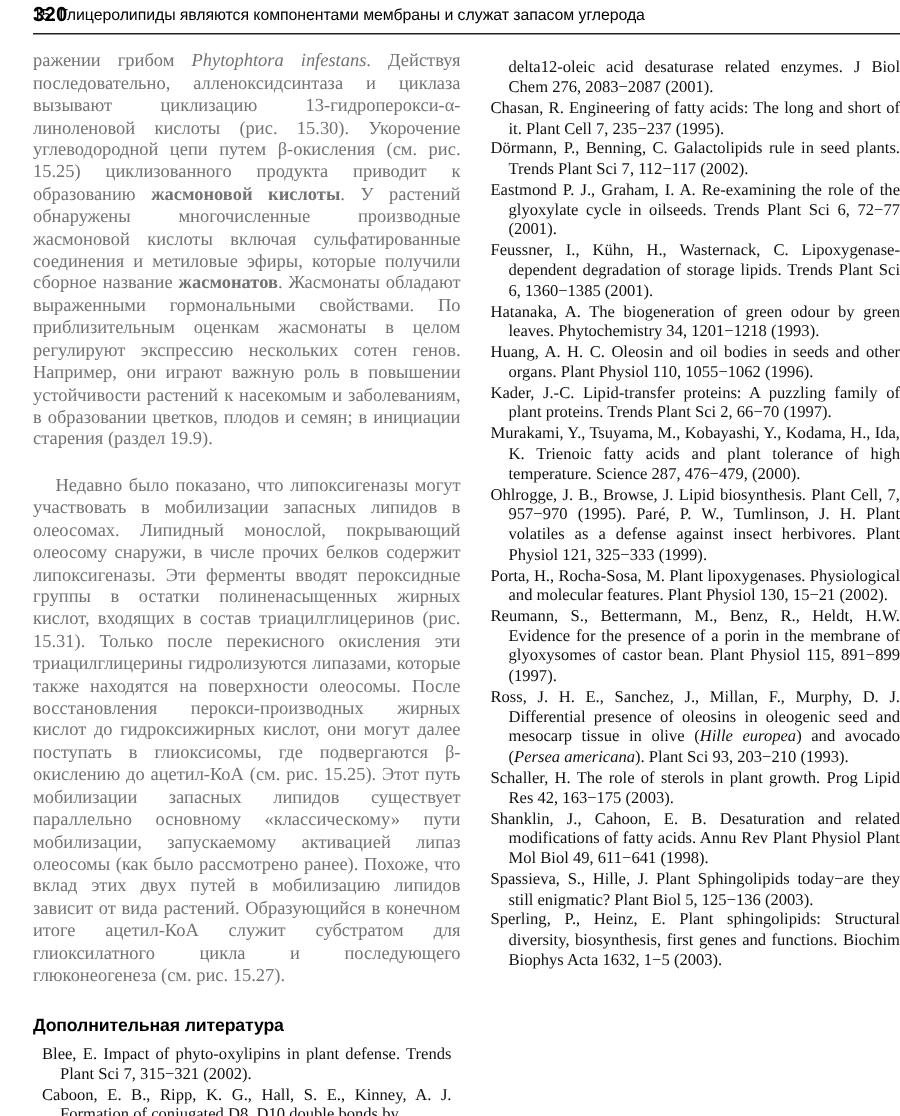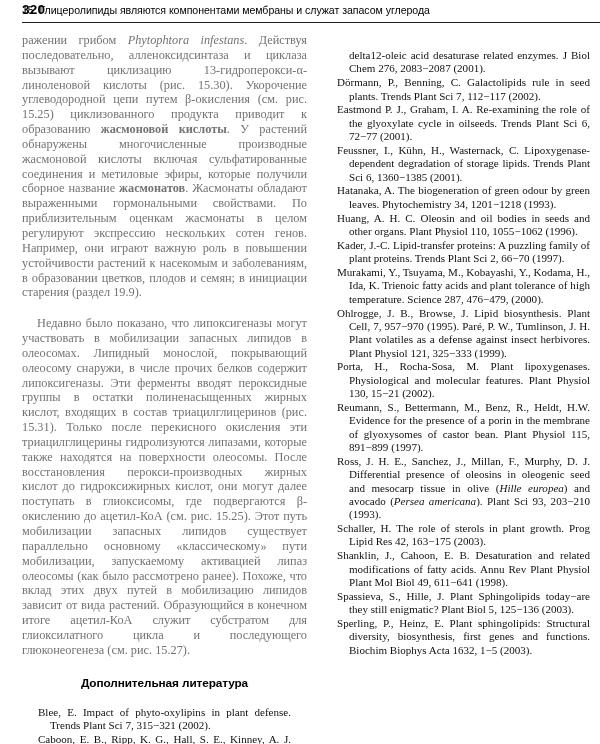--- a/index.html
+++ b/index.html
@@ -88,27 +88,26 @@
   .bodytext i { font-style: italic; }
 
   
   .subhead {
     font-family: "Liberation Sans", "DejaVu Sans", sans-serif;
     font-weight: bold;
     font-size: 11.8px;
     color: #000;
     margin: 18px 0 7px 0;
     letter-spacing: -0.1px;
-    text-align: center;
   }
 
   
   .biblist {
     list-style: none;
-    margin: 16px;
+    margin: 6px;
     padding: 0;
   }
   .bibitem {
     font-family: "Liberation Serif", "DejaVu Serif", serif;
     font-size: 11.05px;
     line-height: 13.35px;
     text-align: justify;
     text-justify: inter-word;
     padding-left: 12px;
     text-indent: -12px;
@@ -142,20 +141,21 @@
 
     <ul class="biblist">
       <li class="bibitem">Blee, E. Impact of phyto-oxylipins in plant defense. Trends Plant Sci 7, 315−321 (2002).</li>
       <li class="bibitem">Caboon, E. B., Ripp, K. G., Hall, S. E., Kinney, A. J. Formation of conjugated D8, D10 double bonds by</li>
     </ul>
   </div>
 
   <div class="col col-right">
     <ul class="biblist">
       <li class="bibitem bibcont">delta12-oleic acid desaturase related enzymes. J Biol Chem 276, 2083−2087 (2001).</li>
+      <li class="bibitem">Chasan, R. Engineering of fatty acids: The long and short of it. Plant Cell 7, 235−237 (1995).</li>
       <li class="bibitem">Dörmann, P., Benning, C. Galactolipids rule in seed plants. Trends Plant Sci 7, 112−117 (2002).</li>
       <li class="bibitem">Eastmond P. J., Graham, I. A. Re-examining the role of the glyoxylate cycle in oilseeds. Trends Plant Sci 6, 72−77 (2001).</li>
       <li class="bibitem">Feussner, I., Kühn, H., Wasternack, C. Lipoxygenase-dependent degradation of storage lipids. Trends Plant Sci 6, 1360−1385 (2001).</li>
       <li class="bibitem">Hatanaka, A. The biogeneration of green odour by green leaves. Phytochemistry 34, 1201−1218 (1993).</li>
       <li class="bibitem">Huang, A. H. C. Oleosin and oil bodies in seeds and other organs. Plant Physiol 110, 1055−1062 (1996).</li>
       <li class="bibitem">Kader, J.-C. Lipid-transfer proteins: A puzzling family of plant proteins. Trends Plant Sci 2, 66−70 (1997).</li>
       <li class="bibitem">Murakami, Y., Tsuyama, M., Kobayashi, Y., Kodama, H., Ida, K. Trienoic fatty acids and plant tolerance of high temperature. Science 287, 476−479, (2000).</li>
       <li class="bibitem">Ohlrogge, J. B., Browse, J. Lipid biosynthesis. Plant Cell, 7, 957−970 (1995). Paré, P. W., Tumlinson, J. H. Plant volatiles as a defense against insect herbivores. Plant Physiol 121, 325−333 (1999).</li>
       <li class="bibitem">Porta, H., Rocha-Sosa, M. Plant lipoxygenases. Physiological and molecular features. Plant Physiol 130, 15−21 (2002).</li>
       <li class="bibitem">Reumann, S., Bettermann, M., Benz, R., Heldt, H.W. Evidence for the presence of a porin in the membrane of glyoxysomes of castor bean. Plant Physiol 115, 891−899 (1997).</li>

